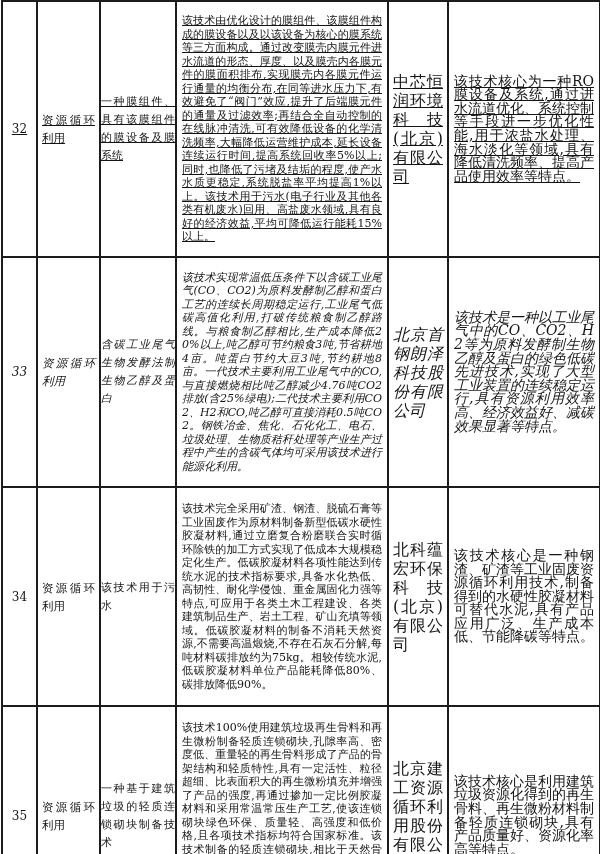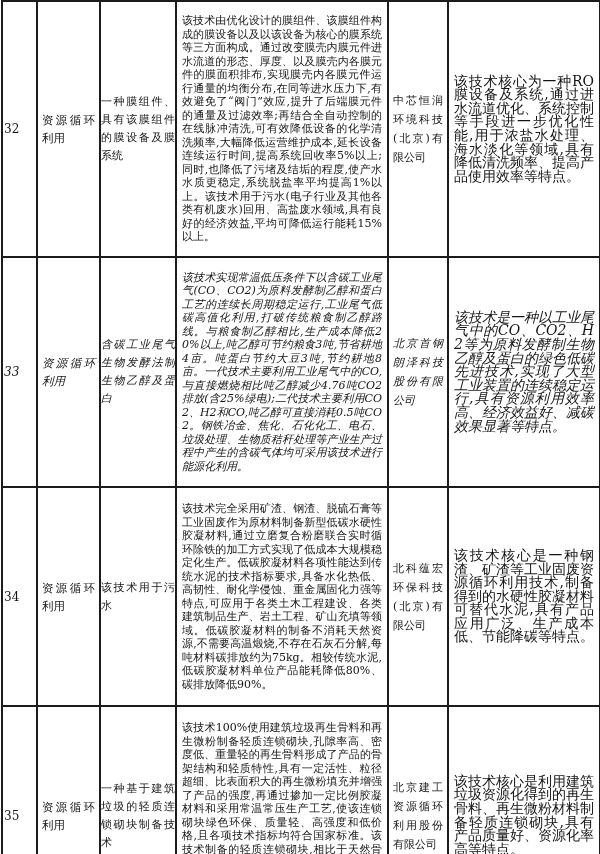--- a/index.html
+++ b/index.html
@@ -11,29 +11,29 @@
   table.tech-table {
     border-collapse: collapse; table-layout: fixed;
     width: 598px; margin-left: 1px;
   }
   td {
     border: 2px solid #1c1c1c;
     vertical-align: middle;
     overflow: hidden;
     word-break: break-all;
   }
-  tr.r0 td { height: 234px; }
+  tr.r0 td { height: 234px; text-decoration: underline; }
   tr.r1 td { height: 208px; font-style: italic; }
   tr.r2 td { height: 197px; margin-top: 7px; }
   tr.r3 td { height: 197px; }
-  .c-no   { text-align: left; font-size: 12px; }
+  .c-no   { text-align: center; font-size: 12px; }
   .c-cat  { font-size: 11.5px; line-height: 18px; text-align: justify; text-justify: inter-ideograph; padding: 10px 4px; }
   .c-name { font-size: 11px; line-height: 18px; text-align: justify; text-justify: inter-ideograph; padding: 2px 0; }
   .c-desc { font-size: 11px;   line-height: 13.5px; text-align: justify; text-justify: inter-ideograph; padding: 2px 5px; }
-  .c-comp { font-size: 11px;   line-height: 19px; text-align: justify; text-justify: inter-ideograph; padding: 2px 4px; }
+  .c-comp { font-size: 16px;   line-height: 19px; text-align: justify; text-justify: inter-ideograph; padding: 2px 4px; }
   .c-high { font-size: 14px;   line-height: 13.6px; text-align: justify; text-justify: inter-ideograph; padding: 2px 5px; }
 </style>
 </head>
 <body>
 
 <div class="page">
   <table class="tech-table">
     <colgroup>
       <col style="width:35px">
       <col style="width:63px">

